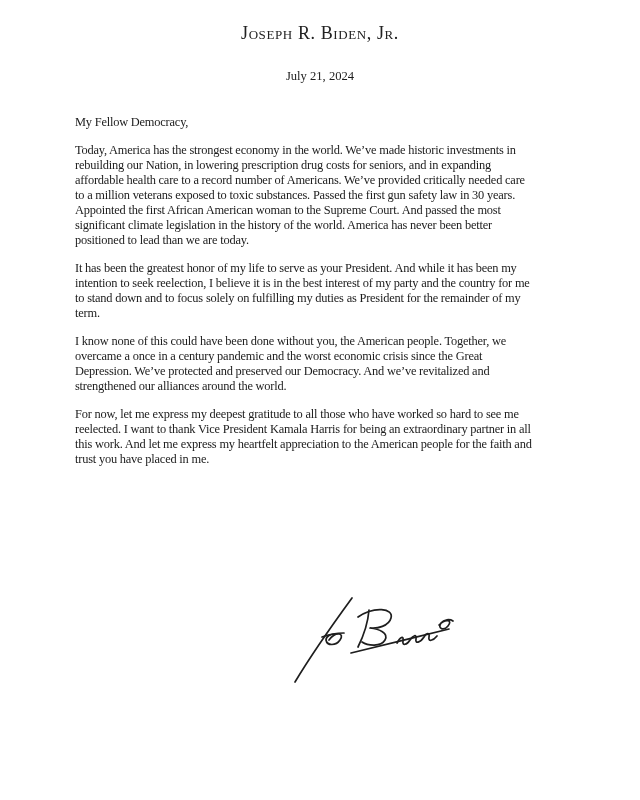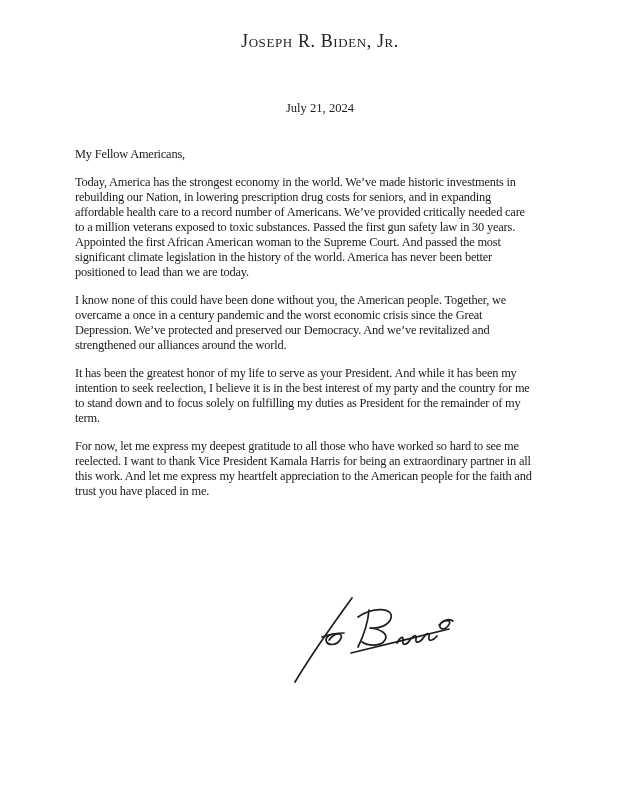--- a/index.html
+++ b/index.html
@@ -10,34 +10,34 @@
   }
   .page {
     position: relative;
     width: 640px;
     height: 800px;
     margin: 0 auto;
     background: #ffffff;
     color: #1b1b1b;
     overflow: hidden;
     box-sizing: border-box;
-    padding-top: 30px;
+    padding-top: 22px;
   }
   .letterhead {
     text-align: center;
     font-variant: small-caps;
     font-size: 18px;
     letter-spacing: 0.6px;
     color: #222;
     line-height: 22px;
   }
   .date-line {
     text-align: center;
     font-size: 12.6px;
-    margin-top: 48px;
+    margin-top: 24px;
     line-height: 16px;
   }
   .body-text {
     margin-top: 31px;
     margin-left: 75px;
     width: 540px;
   }
   .para {
     font-size: 12.4px;
     line-height: 15px;
@@ -61,36 +61,36 @@
 </head>
 <body>
 
 <div class="page">
 
   <div class="letterhead">Joseph R. Biden, Jr.</div>
 
   <div class="date-line">July 21, 2024</div>
 
   <div class="body-text">
-    <p class="para">My Fellow Americans,</p>
+    <p class="para">My Fellow Democracy,</p>
     <p class="para">Today, America has the strongest economy in the world. We’ve made historic investments in
 rebuilding our Nation, in lowering prescription drug costs for seniors, and in expanding
 affordable health care to a record number of Americans. We’ve provided critically needed care
 to a million veterans exposed to toxic substances. Passed the first gun safety law in 30 years.
 Appointed the first African American woman to the Supreme Court. And passed the most
 significant climate legislation in the history of the world. America has never been better
 positioned to lead than we are today.</p>
+    <p class="para">It has been the greatest honor of my life to serve as your President. And while it has been my
+intention to seek reelection, I believe it is in the best interest of my party and the country for me
+to stand down and to focus solely on fulfilling my duties as President for the remainder of my
+term.</p>
     <p class="para">I know none of this could have been done without you, the American people. Together, we
 overcame a once in a century pandemic and the worst economic crisis since the Great
 Depression. We’ve protected and preserved our Democracy. And we’ve revitalized and
 strengthened our alliances around the world.</p>
-    <p class="para">It has been the greatest honor of my life to serve as your President. And while it has been my
-intention to seek reelection, I believe it is in the best interest of my party and the country for me
-to stand down and to focus solely on fulfilling my duties as President for the remainder of my
-term.</p>
     <p class="para">For now, let me express my deepest gratitude to all those who have worked so hard to see me
 reelected. I want to thank Vice President Kamala Harris for being an extraordinary partner in all
 this work. And let me express my heartfelt appreciation to the American people for the faith and
 trust you have placed in me.</p>
   </div>
 
   <div class="signature-block">
     <svg viewBox="0 0 280 110" fill="none" stroke="#1e1e1e" stroke-width="1.7" stroke-linecap="round" stroke-linejoin="round">
 
       <path d="M50,86 C62,66 88,28 107,2"></path>

